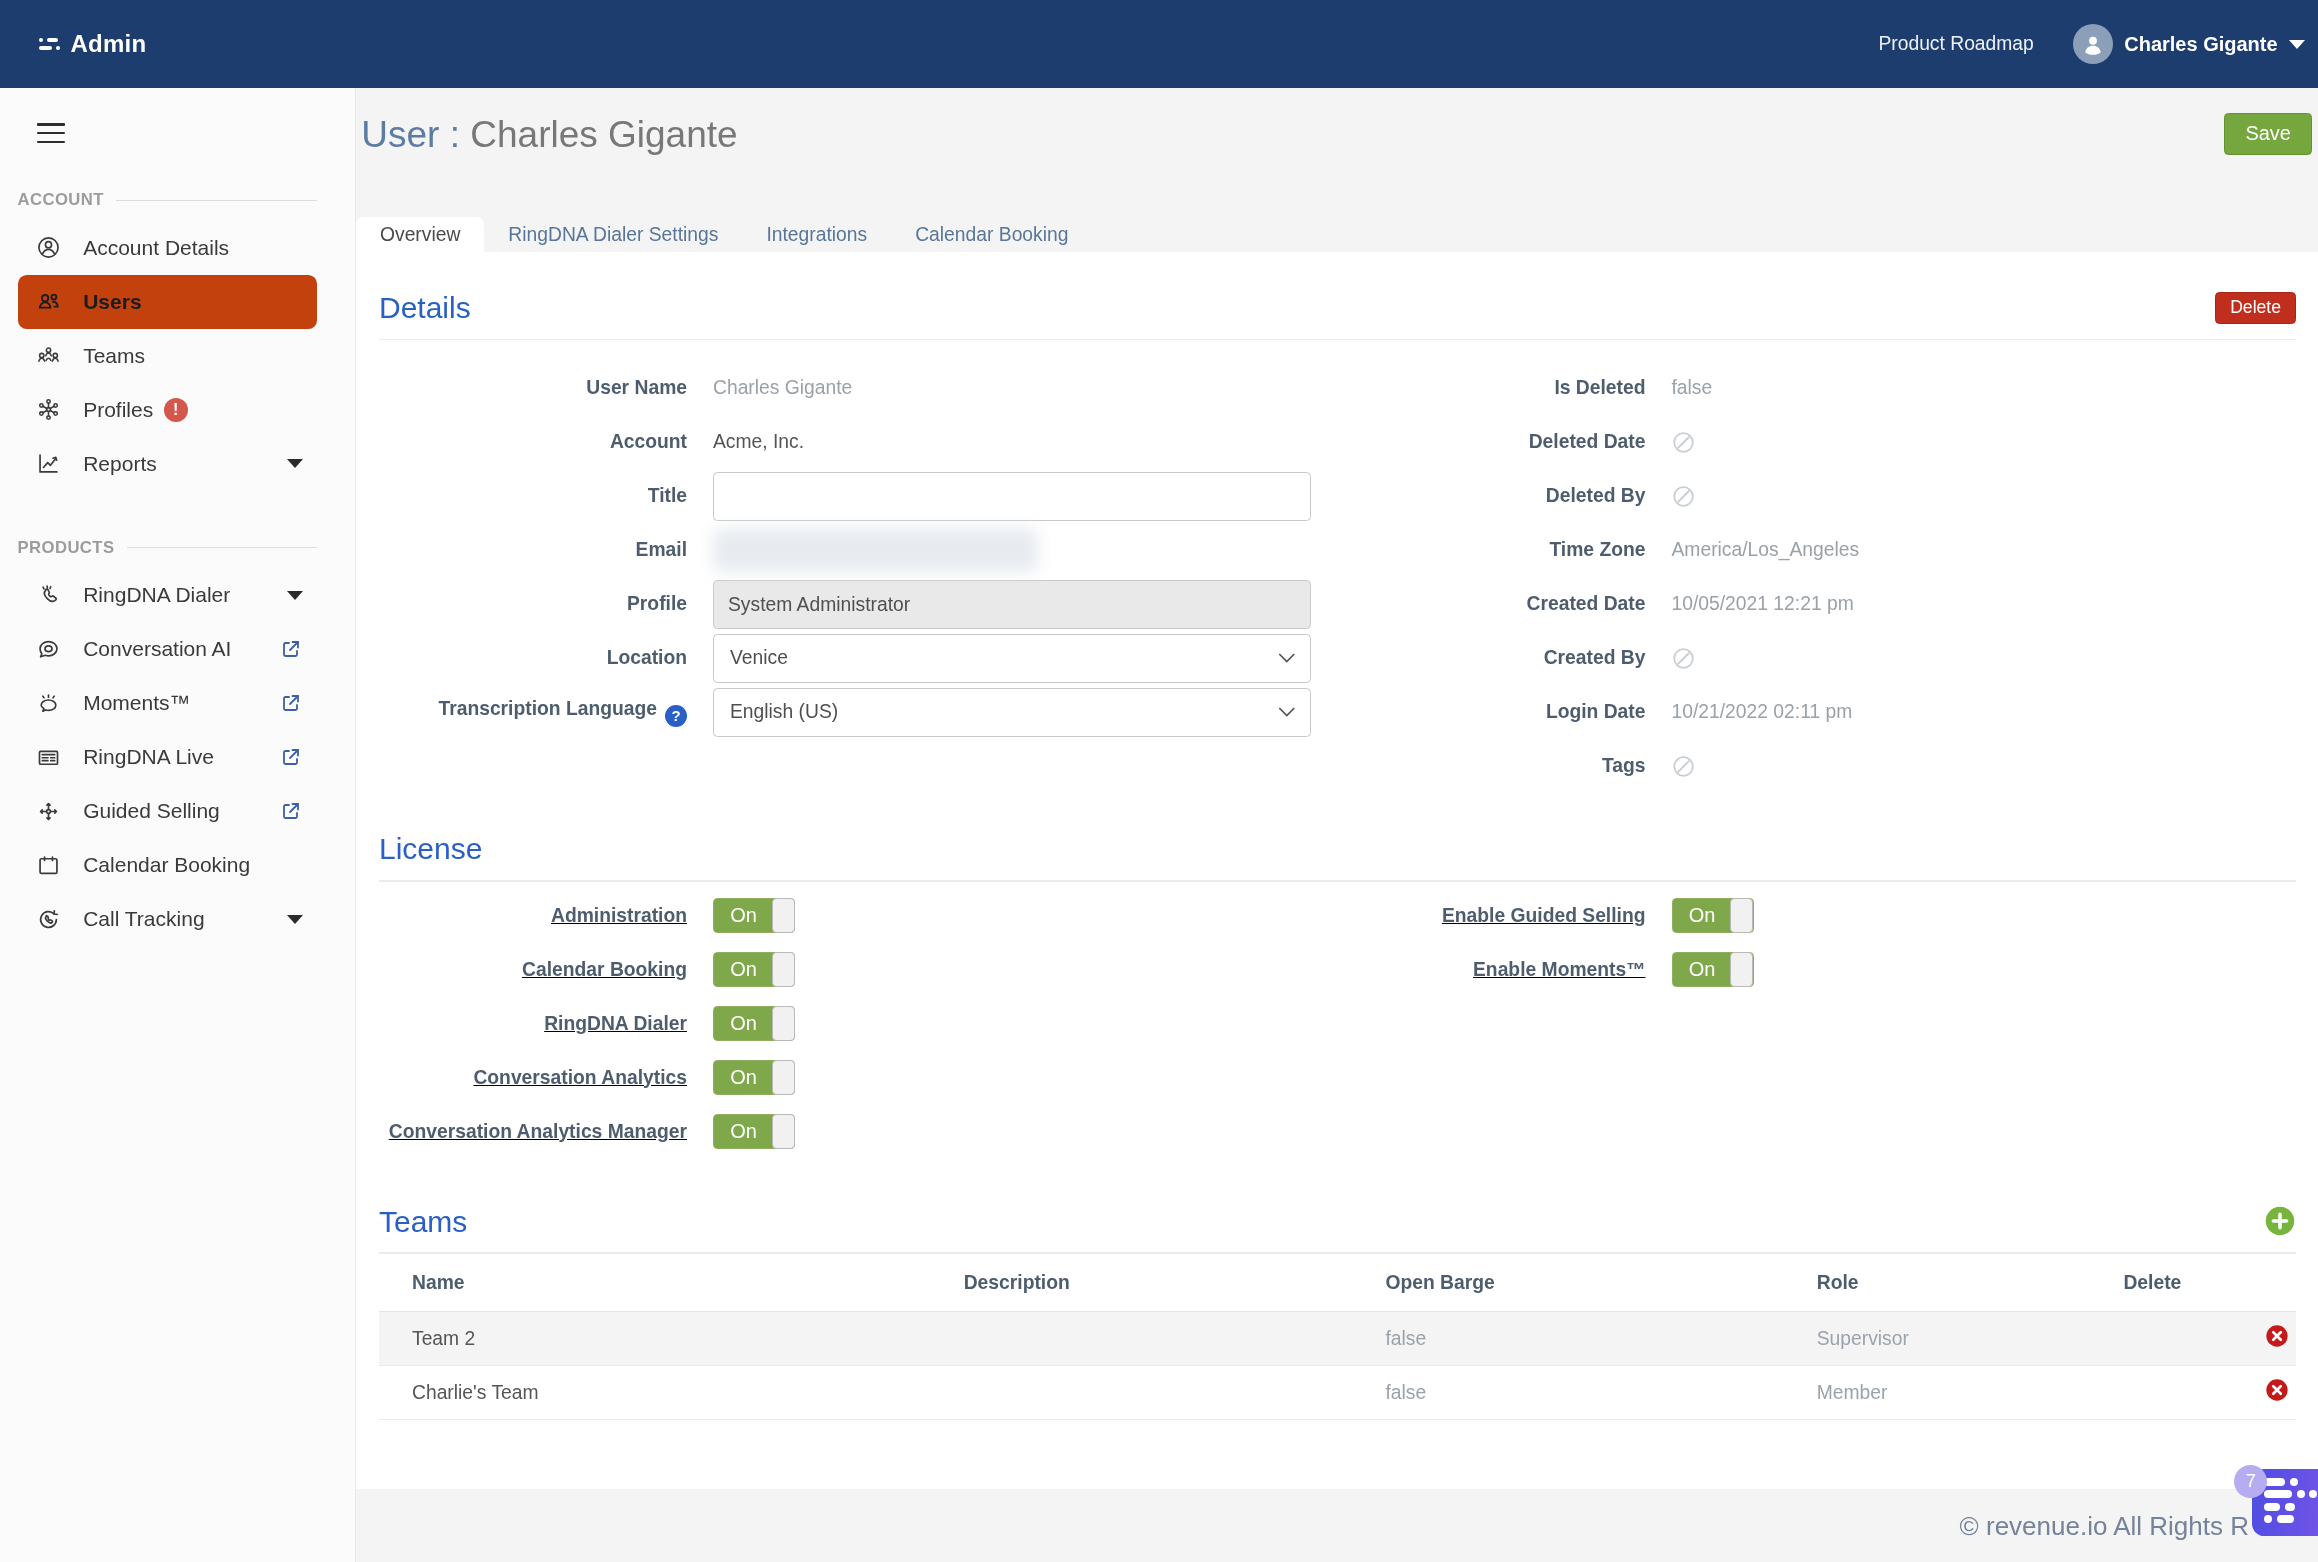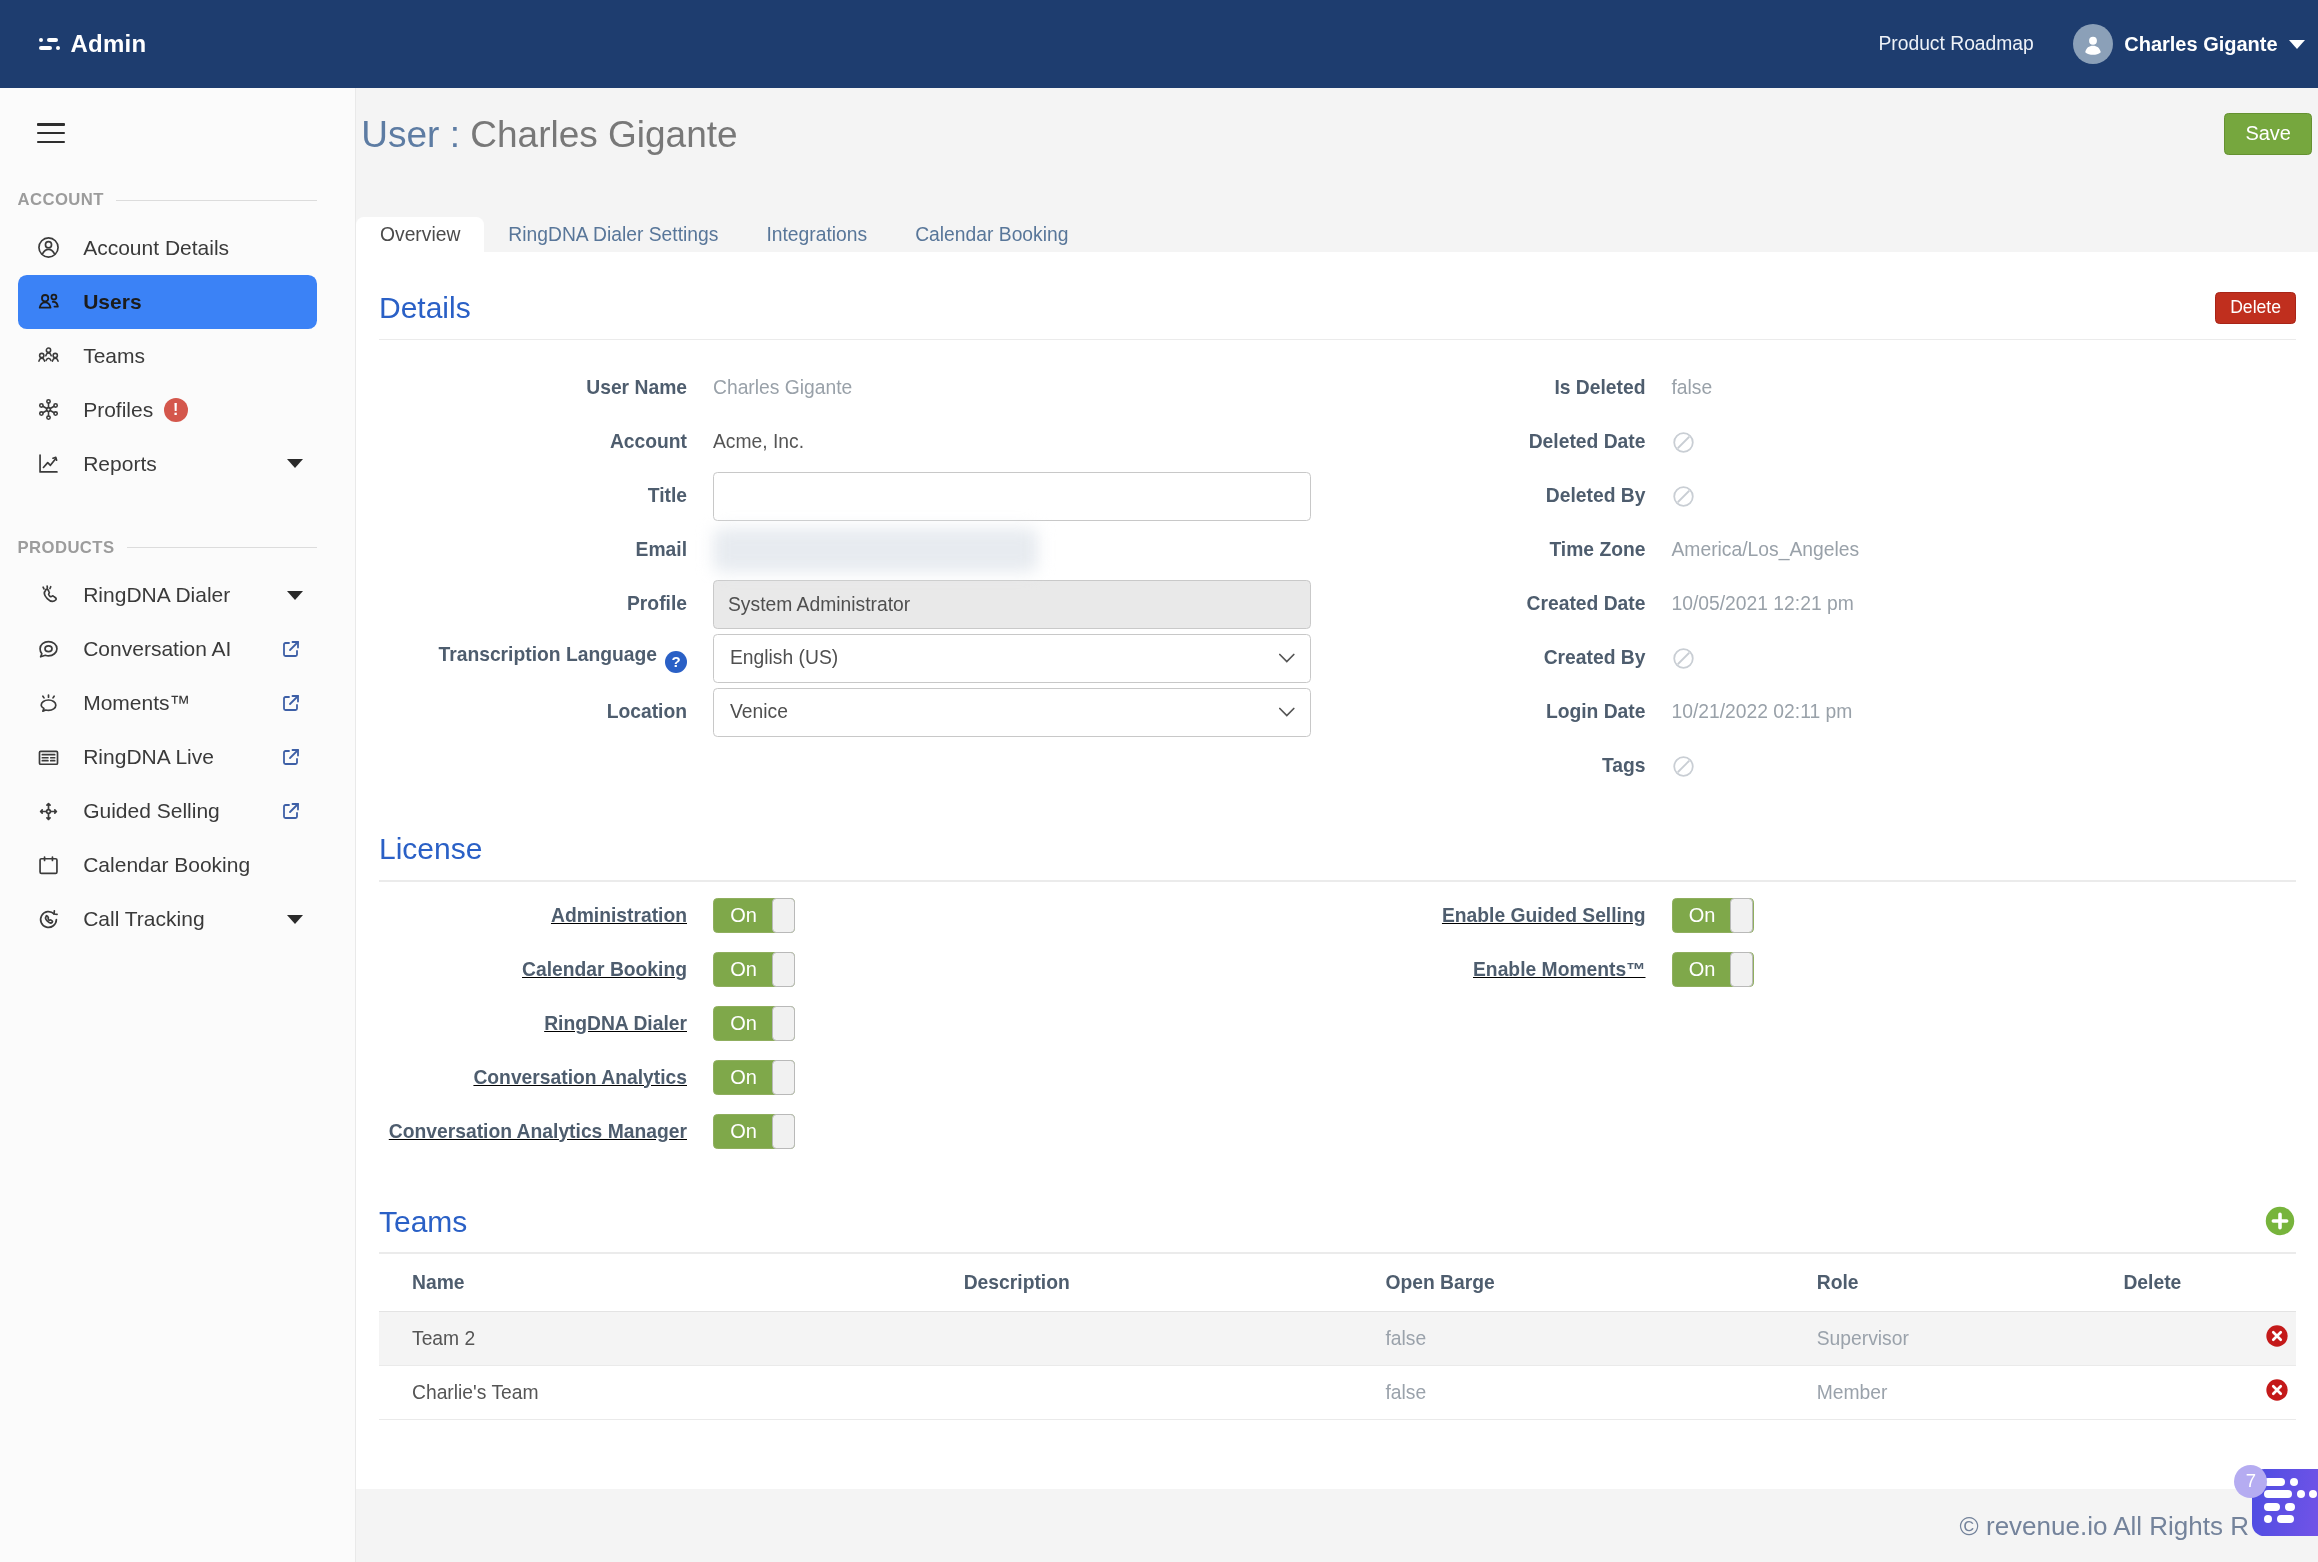--- a/index.html
+++ b/index.html
@@ -27,21 +27,21 @@
   .caret-w { width:0; height:0; border-left:8.8px solid transparent; border-right:8.8px solid transparent; border-top:9.7px solid #fff; }
   
   .layout { display:flex; height:1475px; }
   .sidebar { width:356px; flex:none; background:#fbfbfb; border-right:0.9px solid #e9e9e9; }
   .hamburger { margin:35px 0 0 37px; background:none; border:none; display:flex; flex-direction:column; gap:6.2px; padding:0; cursor:pointer; }
   .hamburger span { width:28px; height:2.6px; background:#2e2e2e; border-radius:0.9px; }
   .section-label { display:flex; align-items:center; margin:47px 38px 10.5px 17.6px; }
   .section-label .txt { font-size:16.7px; font-weight:bold; color:#9c9c9c; letter-spacing:0.4px; }
   .section-label .rule { flex:1; height:0.9px; background:#dcdcdc; margin-left:12.3px; }
   .side-item { display:flex; align-items:center; height:54px; margin:0 38px 0 17.6px; padding:0 14px 0 17.6px; border-radius:8.8px; font-size:21px; color:#3a3a3a; cursor:pointer; }
-  .side-item.active { background:#3b82f6; font-weight:bold; color:#1c1c1c; }
+  .side-item.active { background:#c2410c; font-weight:bold; color:#1c1c1c; }
   .s-icon { width:27px; height:27px; flex:none; display:flex; }
   .s-label { margin-left:21px; white-space:nowrap; }
   .s-trail { margin-left:auto; display:flex; }
   .caret-d { width:0; height:0; border-left:8px solid transparent; border-right:8px solid transparent; border-top:9.7px solid #2a2a2a; }
   .s-badge { margin-left:10.5px; width:24px; height:24px; border-radius:50%; background:#d4574c; color:#fff; font-size:16px; font-weight:bold; display:flex; align-items:center; justify-content:center; }
   
   .content { flex:1; display:flex; flex-direction:column; min-width:0; }
   .page-head { position:relative; padding:26px 0 0 5.3px; height:129px; flex:none; }
   .page-head h1 { margin:0; font-size:37px; font-weight:300; }
   .t-prefix { color:#5d7ca3; }
@@ -374,37 +374,37 @@
                 <span class="blur-blob"></span>
               </span>
           </div>
           <div class="field-row">
             <span class="fr-label">Profile</span>
             <span class="fr-ctl">
                 <span class="input-dis">System Administrator</span>
               </span>
           </div>
           <div class="field-row">
-            <span class="fr-label"><span>Transcription Language</span><span class="help-ico">?</span></span>
+            <span class="fr-label">Location</span>
             <span class="fr-ctl">
               <span class="selectbox">
-                <span>English (US)</span>
+                <span>Venice</span>
                 <span class="chev">
                     <svg width="17.6" height="10.5" viewBox="0 0 20 12" fill="none" stroke="#555" stroke-width="2" stroke-linecap="round">
                       <path d="M2 2l8 8 8-8"></path>
                     </svg>
                   </span>
               </span>
             </span>
           </div>
           <div class="field-row">
-            <span class="fr-label">Location</span>
+            <span class="fr-label"><span>Transcription Language</span><span class="help-ico">?</span></span>
             <span class="fr-ctl">
               <span class="selectbox">
-                <span>Venice</span>
+                <span>English (US)</span>
                 <span class="chev">
                     <svg width="17.6" height="10.5" viewBox="0 0 20 12" fill="none" stroke="#555" stroke-width="2" stroke-linecap="round">
                       <path d="M2 2l8 8 8-8"></path>
                     </svg>
                   </span>
               </span>
             </span>
           </div>
         </div>
 

